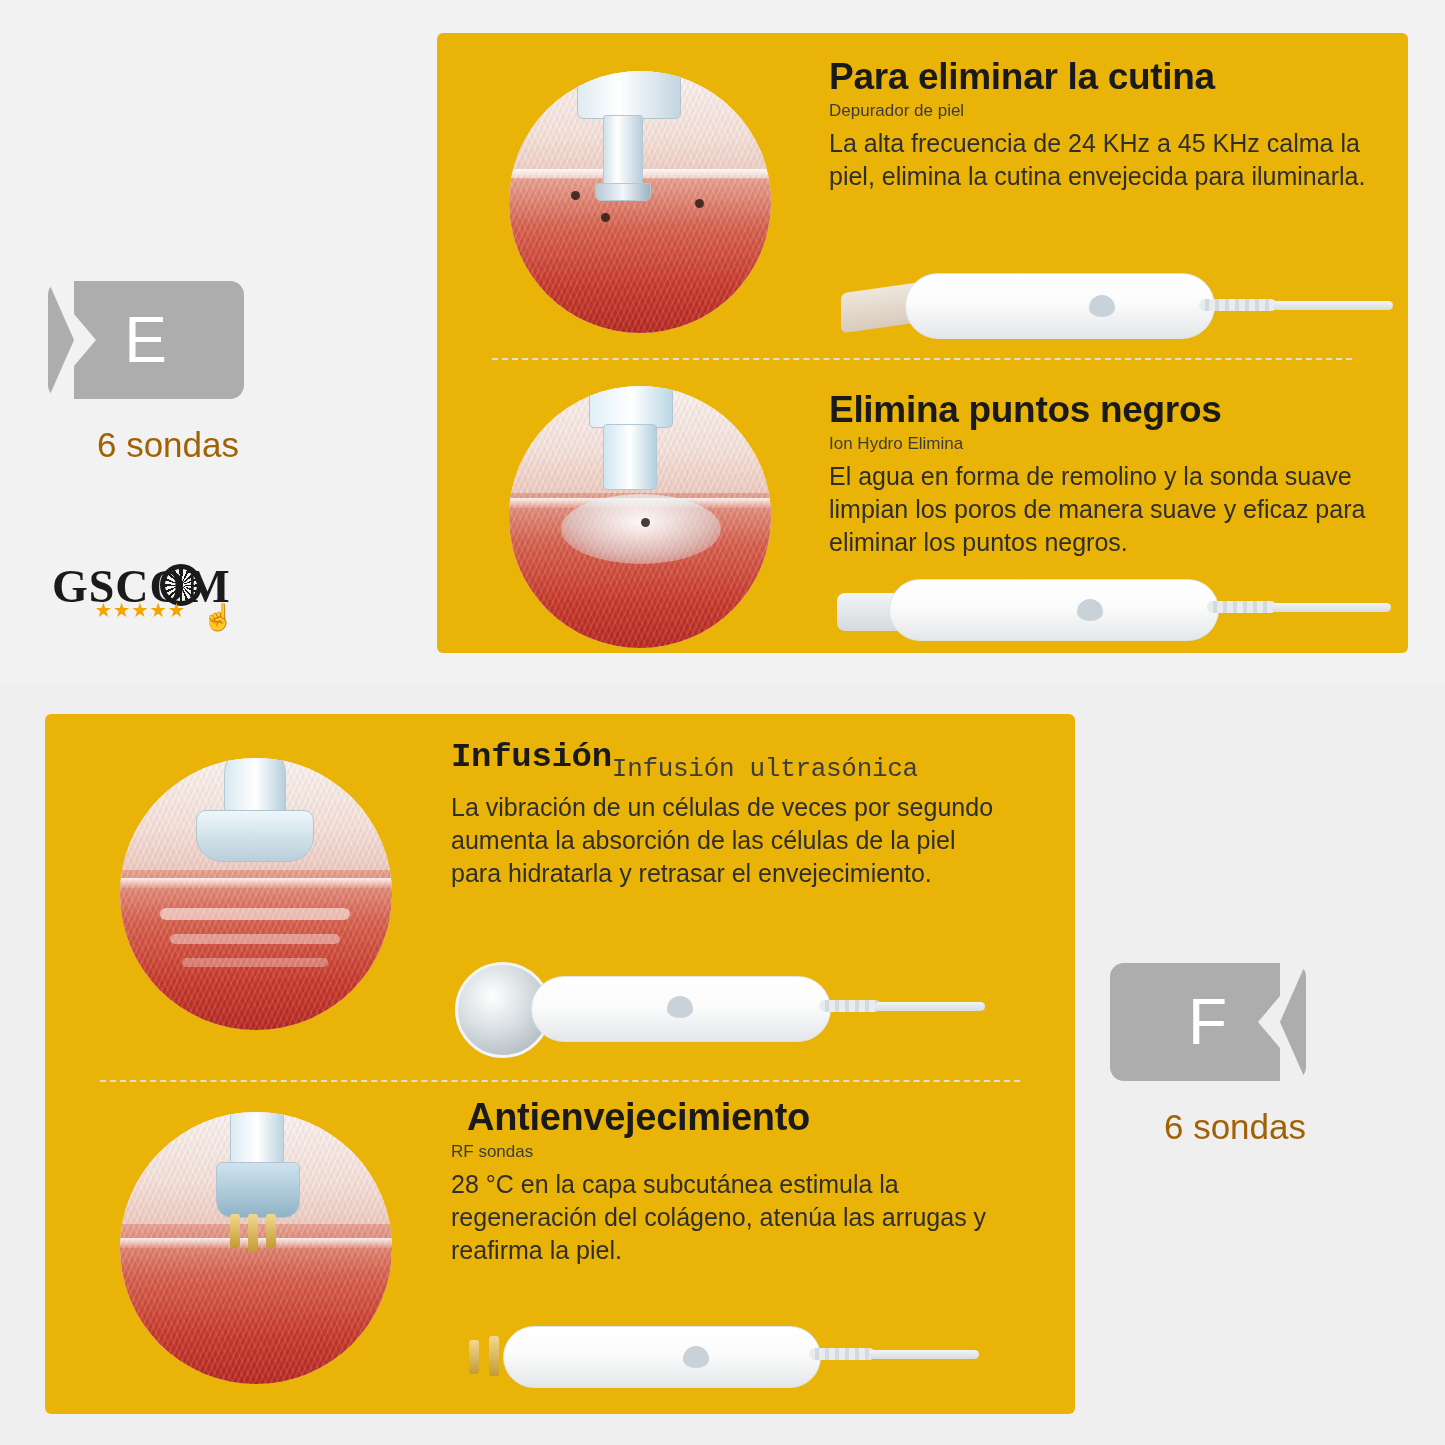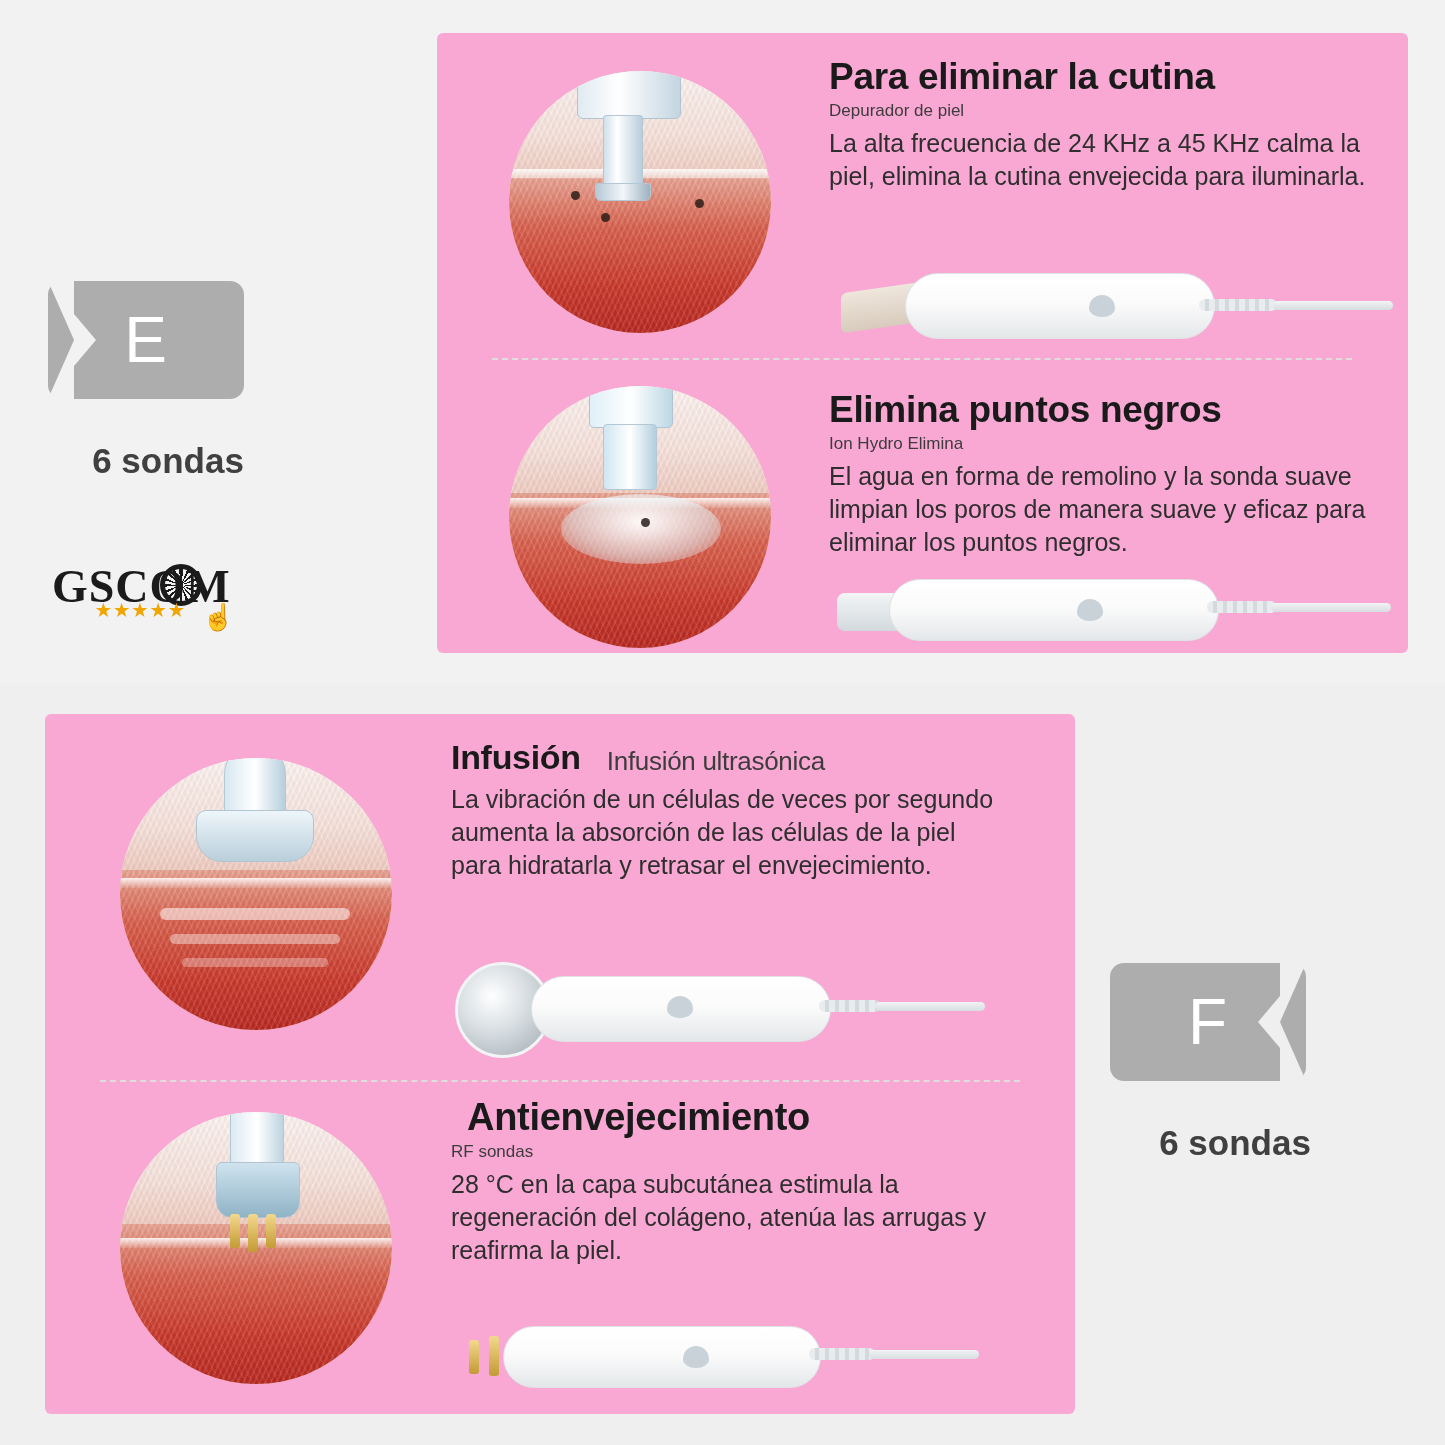--- a/index.html
+++ b/index.html
@@ -60,57 +60,57 @@
     content: "";
     position: absolute;
     right: 26px; top: 50%;
     transform: translateY(-50%);
     width: 0; height: 0;
     border-top: 26px solid transparent;
     border-bottom: 26px solid transparent;
     border-right: 22px solid #efefef;
   }
   .badge-caption {
-    margin-top: 42px;
+    margin-top: 26px;
     font-size: 35px;
-    color: #404040;
-    font-weight: 700;
+    color: #a16207;
+    font-weight: 400;
     white-space: nowrap;
   }
 
   
   .card {
     position: absolute;
-    background: #f9a8d4;
+    background: #eab308;
     border-radius: 6px;
   }
   .card-divider {
     position: absolute;
     border-top: 2px dashed #dedede;
   }
 
   
   .feat-title {
     font-size: 34px;
     font-weight: bold;
     color: #1a1a1a;
     line-height: 1.15;
     letter-spacing: -0.3px;
   }
   .feat-title.inline-sub {
-    display: flex; align-items: flex-end; gap: 26px; flex-wrap: wrap;
+    display: flex; align-items: flex-start; gap: 0; flex-wrap: wrap; font-family: Liberation Mono, monospace;
   }
   .feat-sub {
     font-size: 17px;
     color: #3c3c3c;
     font-weight: 400;
     line-height: 1.2;
     margin-top: 2px;
   }
-  .feat-sub.inline { margin-top: 0; font-size: 26px; }
+  .feat-sub.inline { margin-top: 16px; font-size: 26px; }
   .feat-body {
     font-size: 25px;
     color: #2e2e2e;
     line-height: 1.32;
     margin-top: 6px;
   }
 
   
   .photo-circle {
     position: absolute;

